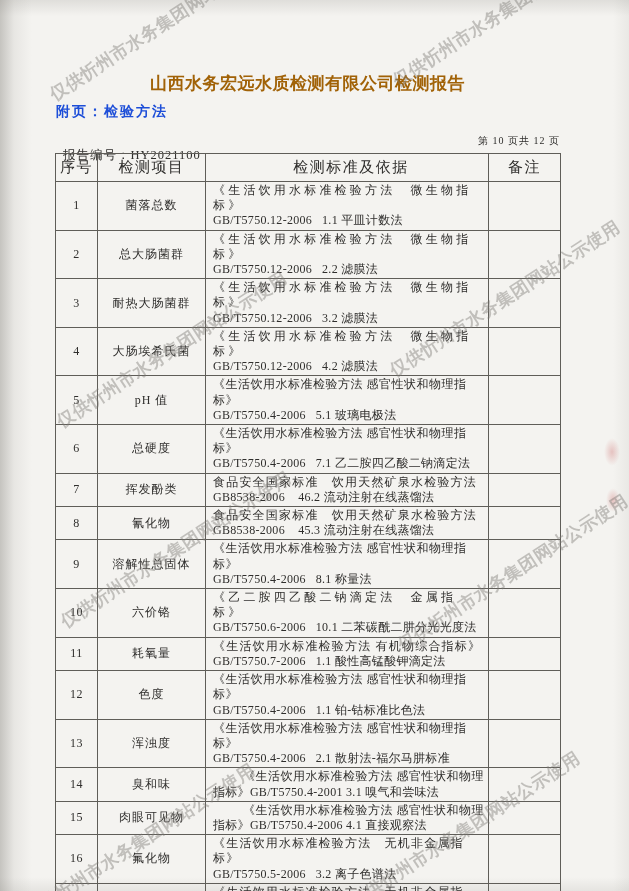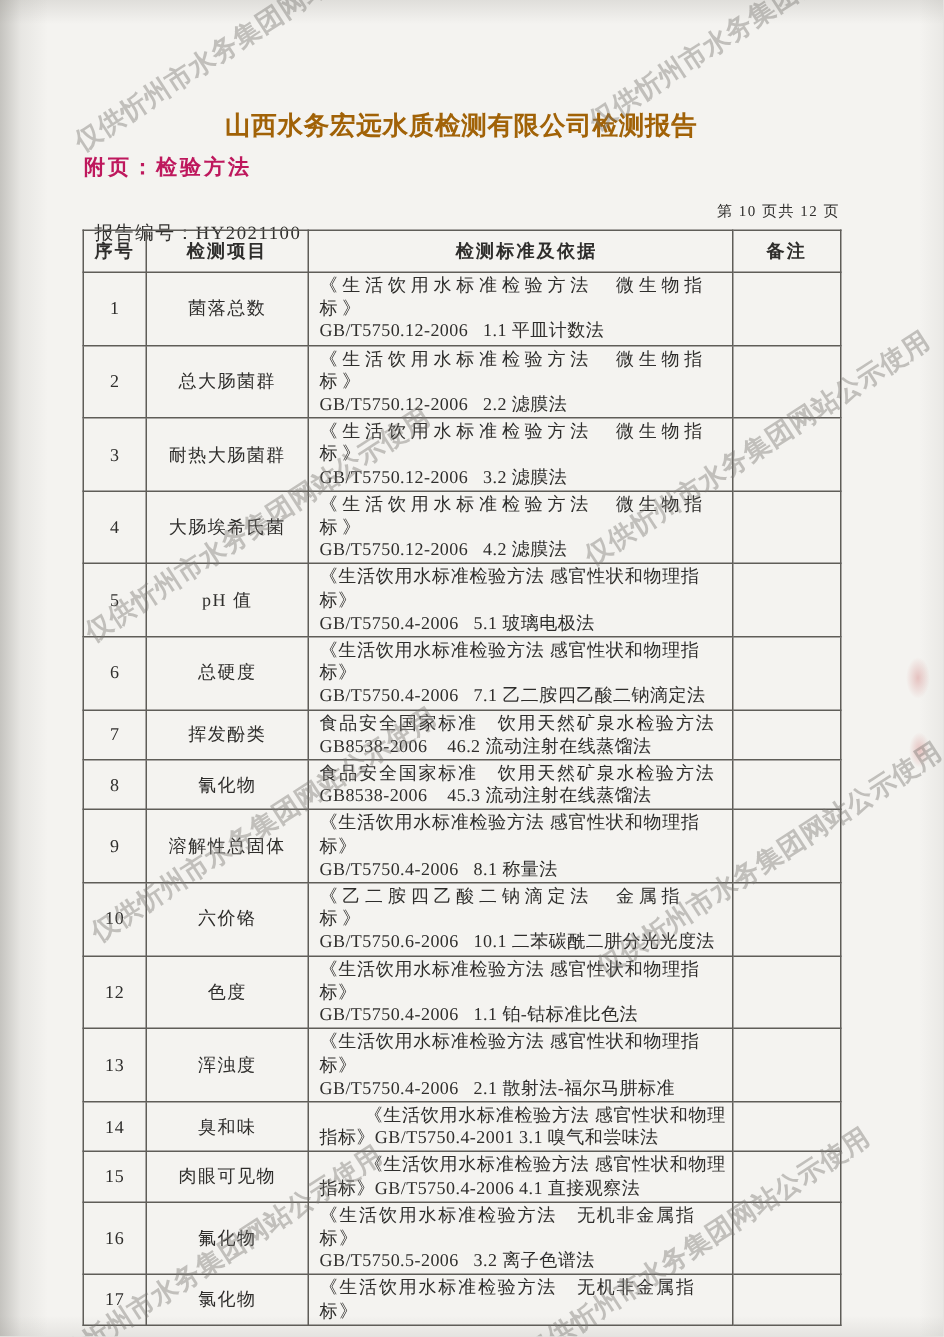--- a/index.html
+++ b/index.html
@@ -16,35 +16,35 @@
       linear-gradient(180deg, rgba(140,138,132,.20) 0, rgba(140,138,132,0) 16px),
       linear-gradient(0deg, rgba(140,138,132,.14) 0, rgba(140,138,132,0) 14px),
       linear-gradient(270deg, rgba(140,138,132,.10) 0, rgba(140,138,132,0) 16px);
   }
   .title {
     position:absolute; left:55px; top:72px; width:505px; margin:0; z-index:2;
     text-align:center; font-size:17px; font-weight:bold; letter-spacing:.5px; color:#a16207;
   }
   .subtitle {
     position:absolute; left:56px; top:103px; z-index:2;
-    font-size:14px; font-weight:bold; letter-spacing:2px; color:#be185d;
+    font-size:14px; font-weight:bold; letter-spacing:2px; color:#1d4ed8;
   }
   .report-no { position:absolute; left:63px; top:147px; z-index:2; font-size:12.5px; letter-spacing:1px; }
   .page-info { position:absolute; right:69px; top:134px; z-index:2; font-size:10px; letter-spacing:1px; }
 
   table.grid {
     position:absolute; left:55px; top:153px; width:505px; z-index:2;
     border-collapse:collapse; table-layout:fixed;
   }
   .grid th, .grid td {
     border:1px solid #5f5d58; padding:0; font-size:12px;
     vertical-align:middle; overflow:hidden;
   }
   .grid thead tr { height:28px; }
-  .grid thead th { font-weight:bold; font-size:12px; letter-spacing:1.5px; text-align:center; }
+  .grid thead th { font-weight:normal; font-size:15px; letter-spacing:1.5px; text-align:center; }
   .grid thead th.c-std { text-align:center; padding-left:8px; }
   .grid tbody tr { height:32.5px; }
   .grid tbody tr:last-child { height:30px; }
   td.c-no { text-align:center; letter-spacing:.5px; }
   td.c-item { text-align:center; letter-spacing:1px; }
   td.c-std { padding:1px 4px 1px 7px; }
   td.c-remark { text-align:center; }
   .l1, .l2 { line-height:15.2px; white-space:pre-wrap; }
   .l1 { letter-spacing:.5px; }
   .l2 { letter-spacing:.3px; }
@@ -184,20 +184,29 @@
     <tr>
       <td class="c-no">10</td>
       <td class="c-item">六价铬</td>
       <td class="c-std">
         <div class="l1 s-wide">《乙二胺四乙酸二钠滴定法　金属指标》</div>
         <div class="l2">GB/T5750.6-2006   10.1 二苯碳酰二肼分光光度法</div>
       </td>
       <td class="c-remark"></td>
     </tr>
 
+    <tr>
+      <td class="c-no">11</td>
+      <td class="c-item">耗氧量</td>
+      <td class="c-std">
+        <div class="l1 s-slight">《生活饮用水标准检验方法 有机物综合指标》</div>
+        <div class="l2">GB/T5750.7-2006   1.1 酸性高锰酸钾滴定法</div>
+      </td>
+      <td class="c-remark"></td>
+    </tr>
 
     <tr>
       <td class="c-no">12</td>
       <td class="c-item">色度</td>
       <td class="c-std">
         <div class="l1">《生活饮用水标准检验方法 感官性状和物理指标》</div>
         <div class="l2">GB/T5750.4-2006   1.1 铂-钴标准比色法</div>
       </td>
       <td class="c-remark"></td>
     </tr>

